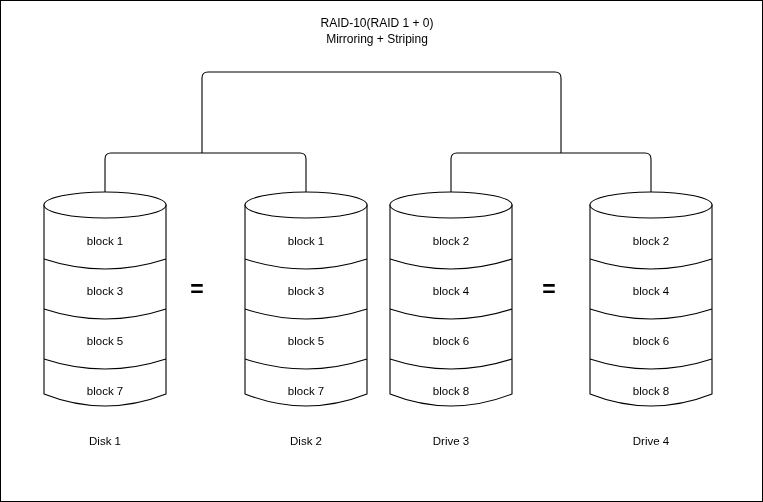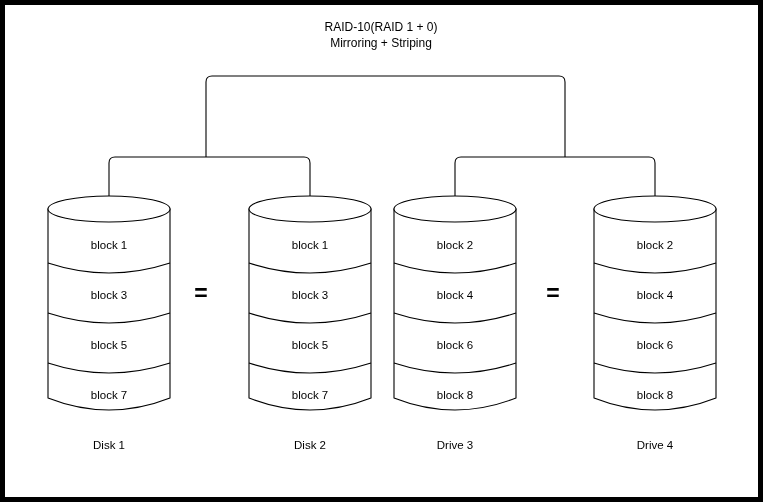--- a/index.html
+++ b/index.html
@@ -9,21 +9,21 @@
   }
   body {
     font-family: "Liberation Sans", sans-serif;
   }
   #diagram-root {
     position: relative;
     width: 763px;
     height: 502px;
     background: #ffffff;
     box-sizing: border-box;
-    border: 5px solid #000000;
+    border: 1px solid #000000;
     overflow: hidden;
   }
   #diagram-svg {
     position: absolute;
     left: 0;
     top: 0;
     width: 763px;
     height: 502px;
     display: block;
   }

